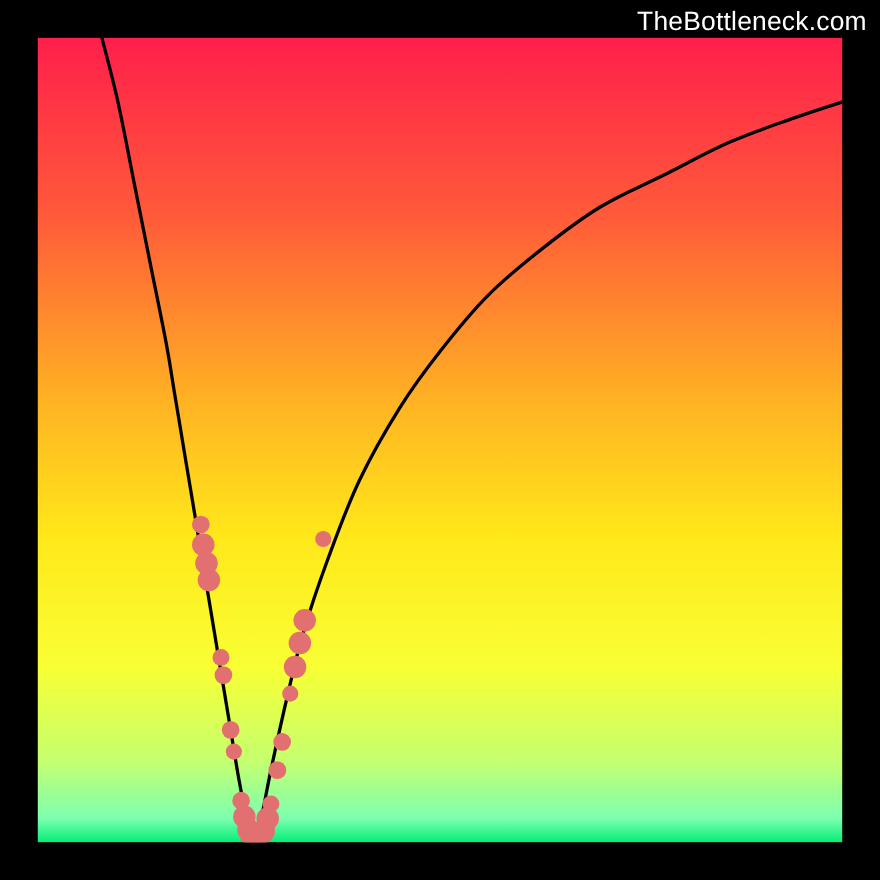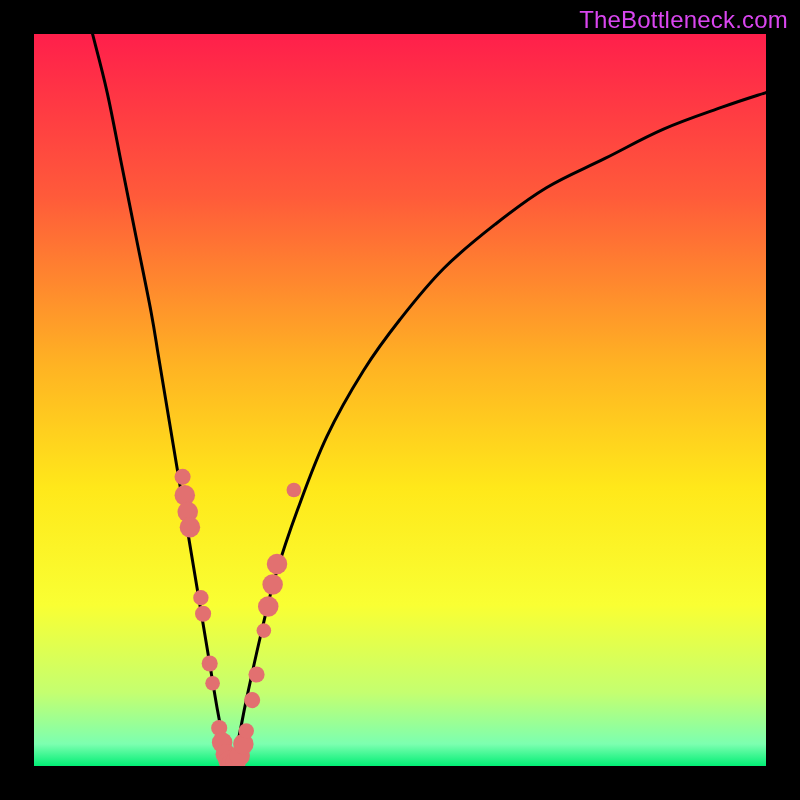--- a/index.html
+++ b/index.html
@@ -26,21 +26,21 @@
   }
   .plot svg {
     display: block;
     width: 732px;
     height: 732px;
   }
   .watermark {
     position: absolute;
     top: 6px;
     right: 12px;
-    color: #d946ef;
+    color: #ffffff;
     font-size: 24px;
     font-weight: 400;
     letter-spacing: 0.2px;
     user-select: none;
   }
 </style>
 </head>
 <body>
 
 <div class="frame">

